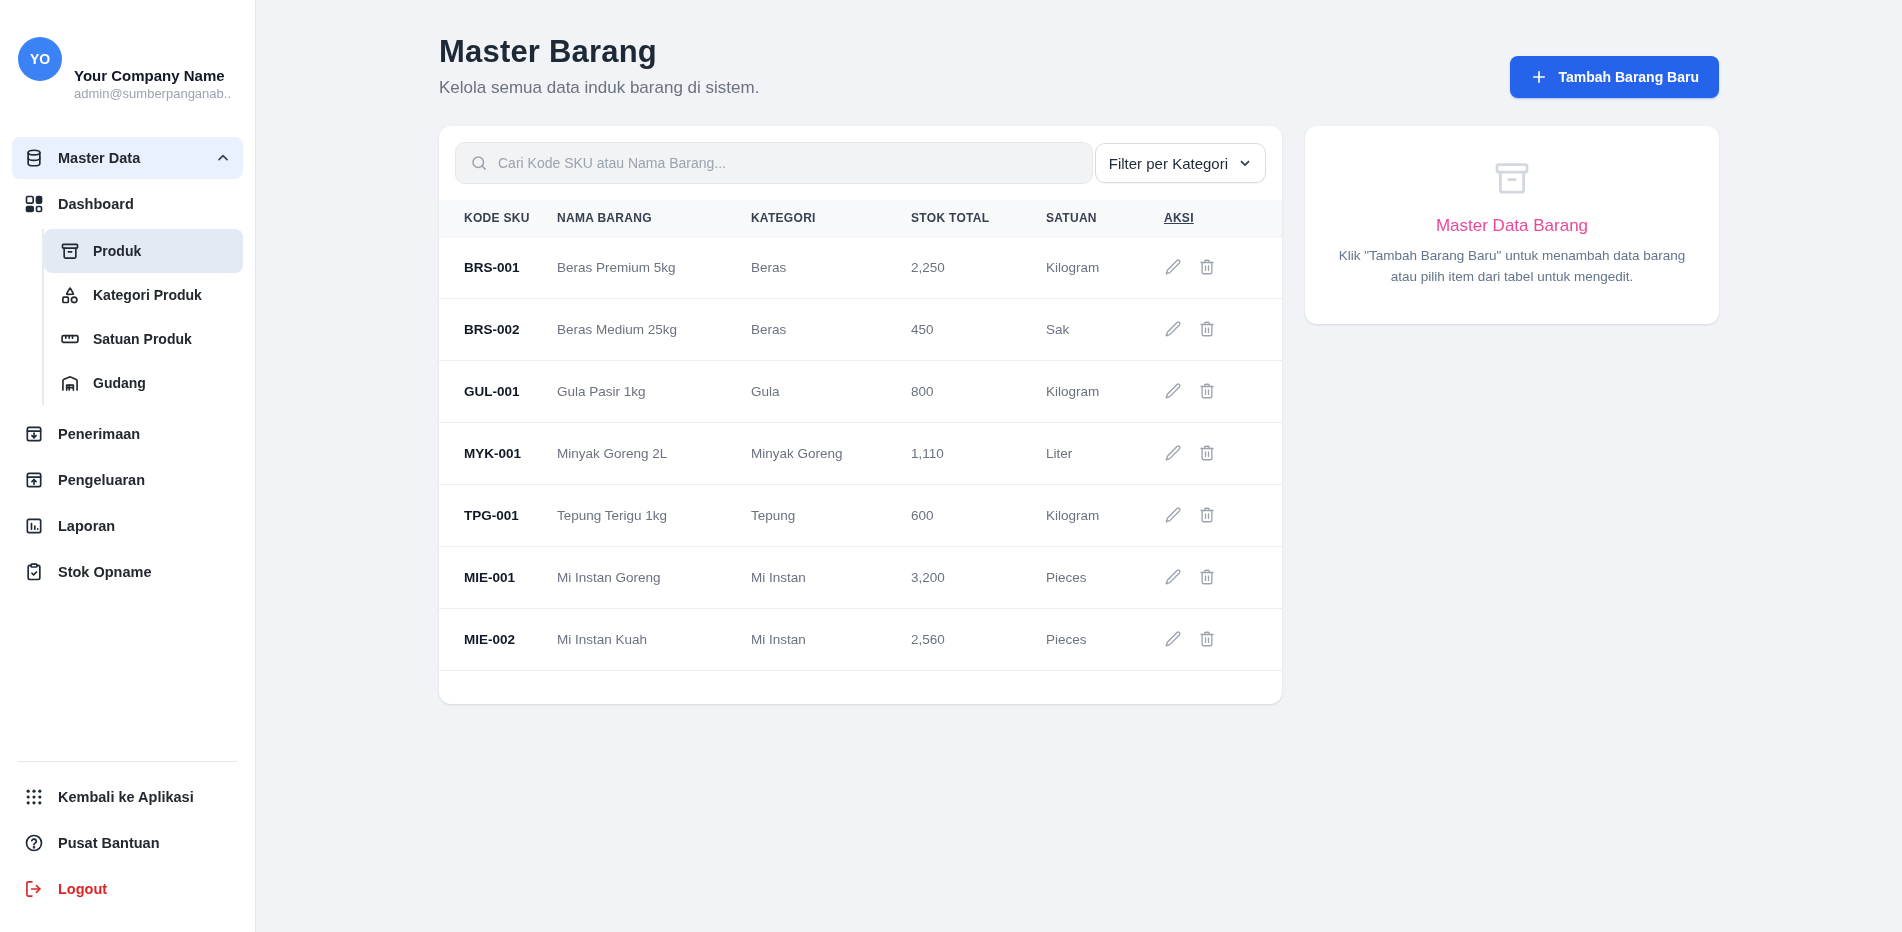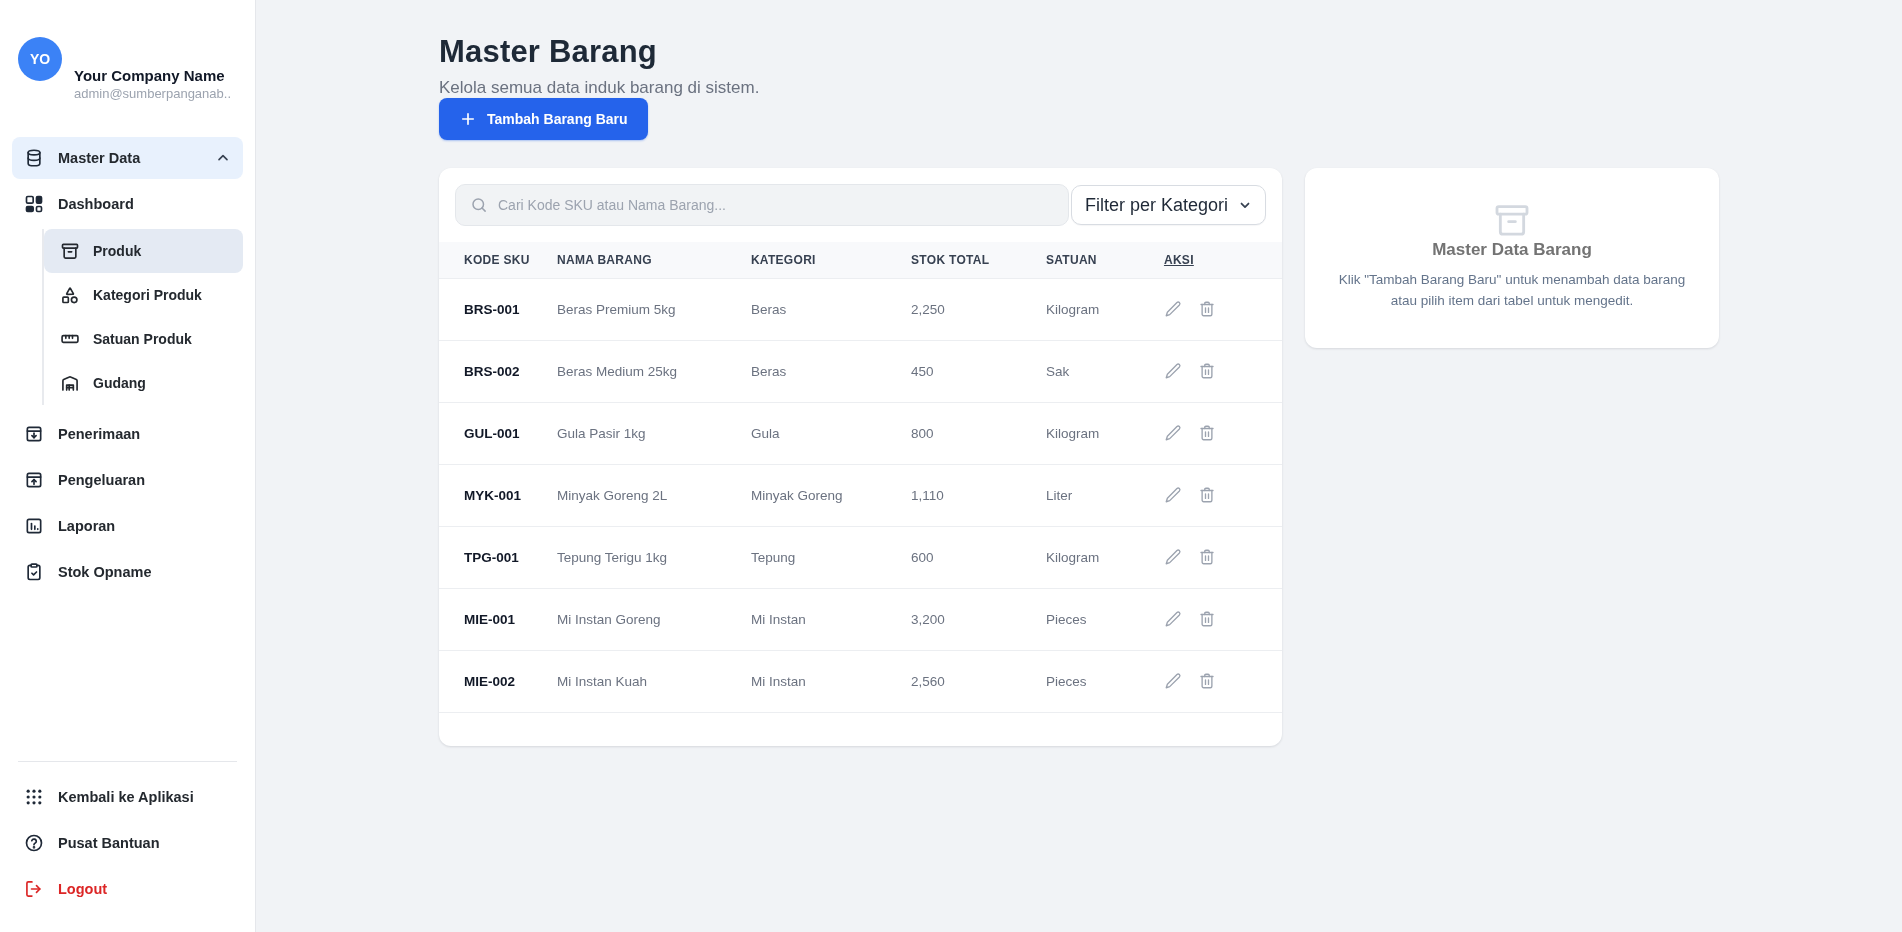--- a/index.html
+++ b/index.html
@@ -51,21 +51,21 @@
   }
   .sub-item.active{background:#e4eaf3;}
   .sidebar-footer{margin-top:auto;}
   .sb-divider{border-top:1px solid var(--line);margin:0 6px 14px 6px;}
   .nav-item.logout{color:var(--logout);}
   .nav-item.logout .nv-ic{color:var(--logout);}
 
   
   .main{margin-left:256px;height:932px;padding-top:34px;}
   .container{width:1280px;margin:0 auto;}
-  .page-header{display:flex;align-items:flex-start;justify-content:space-between;margin-bottom:28px;flex-direction:column;}
+  .page-header{display:flex;align-items:flex-end;justify-content:space-between;margin-bottom:28px;}
   .page-title{font-size:31px;font-weight:bold;color:#1e2937;letter-spacing:.2px;}
   .page-subtitle{font-size:17px;color:var(--text-gray);margin-top:8px;}
   .add-btn{
     display:flex;align-items:center;gap:10px;height:42px;padding:0 20px;
     background:var(--accent);color:#fff;border:none;border-radius:8px;
     font-size:14px;font-weight:bold;font-family:inherit;cursor:pointer;
     box-shadow:0 1px 2px rgba(37,99,235,.35);
   }
 
   .content-grid{display:flex;gap:23px;align-items:flex-start;}
@@ -83,21 +83,21 @@
   }
   .search-wrap svg{color:#9ca3af;flex:none;}
   .search-input{
     flex:1;border:none;outline:none;background:transparent;
     font-size:14px;font-family:inherit;color:#374151;
   }
   .search-input::placeholder{color:#9ca3af;}
   .filter-select{
     display:flex;align-items:center;gap:10px;height:40px;padding:0 13px;
     background:#fff;border:1px solid #d8dce2;border-radius:10px;
-    font-size:18px;color:#1f2937;cursor:pointer;align-self:center;
+    font-size:15px;color:#1f2937;cursor:pointer;align-self:center;
     box-shadow:0 1px 1px rgba(16,24,40,.04);
   }
   .filter-select svg{color:#374151;}
 
   table{width:100%;border-collapse:collapse;}
   thead th{
     background:#f8f9fb;height:36px;text-align:left;
     font-size:12px;font-weight:bold;color:#374151;letter-spacing:.3px;
     padding:0;
   }
@@ -113,21 +113,21 @@
   .act + .act{margin-left:16px;}
   .table-footer{border-top:1px solid #eceef1;height:34px;}
 
   
   .info-card{
     width:414px;background:#fff;border-radius:12px;
     box-shadow:0 1px 3px rgba(16,24,40,.07),0 1px 2px rgba(16,24,40,.05);
     padding:32px 30px 36px 30px;text-align:center;
   }
   .info-icon{color:#d3d8df;display:flex;justify-content:center;}
-  .info-title{font-size:17px;font-weight:bold;color:#737373;}
+  .info-title{font-size:17px;font-weight:normal;color:#ec4899;margin-top:18px;}
   .info-desc{font-size:13.5px;color:#64748b;line-height:1.55;margin-top:10px;}
 </style>
 </head>
 <body>
 
 <aside class="sidebar">
   <div class="profile">
     <div class="avatar">YO</div>
     <div>
       <div class="profile-name">Your Company Name</div>

